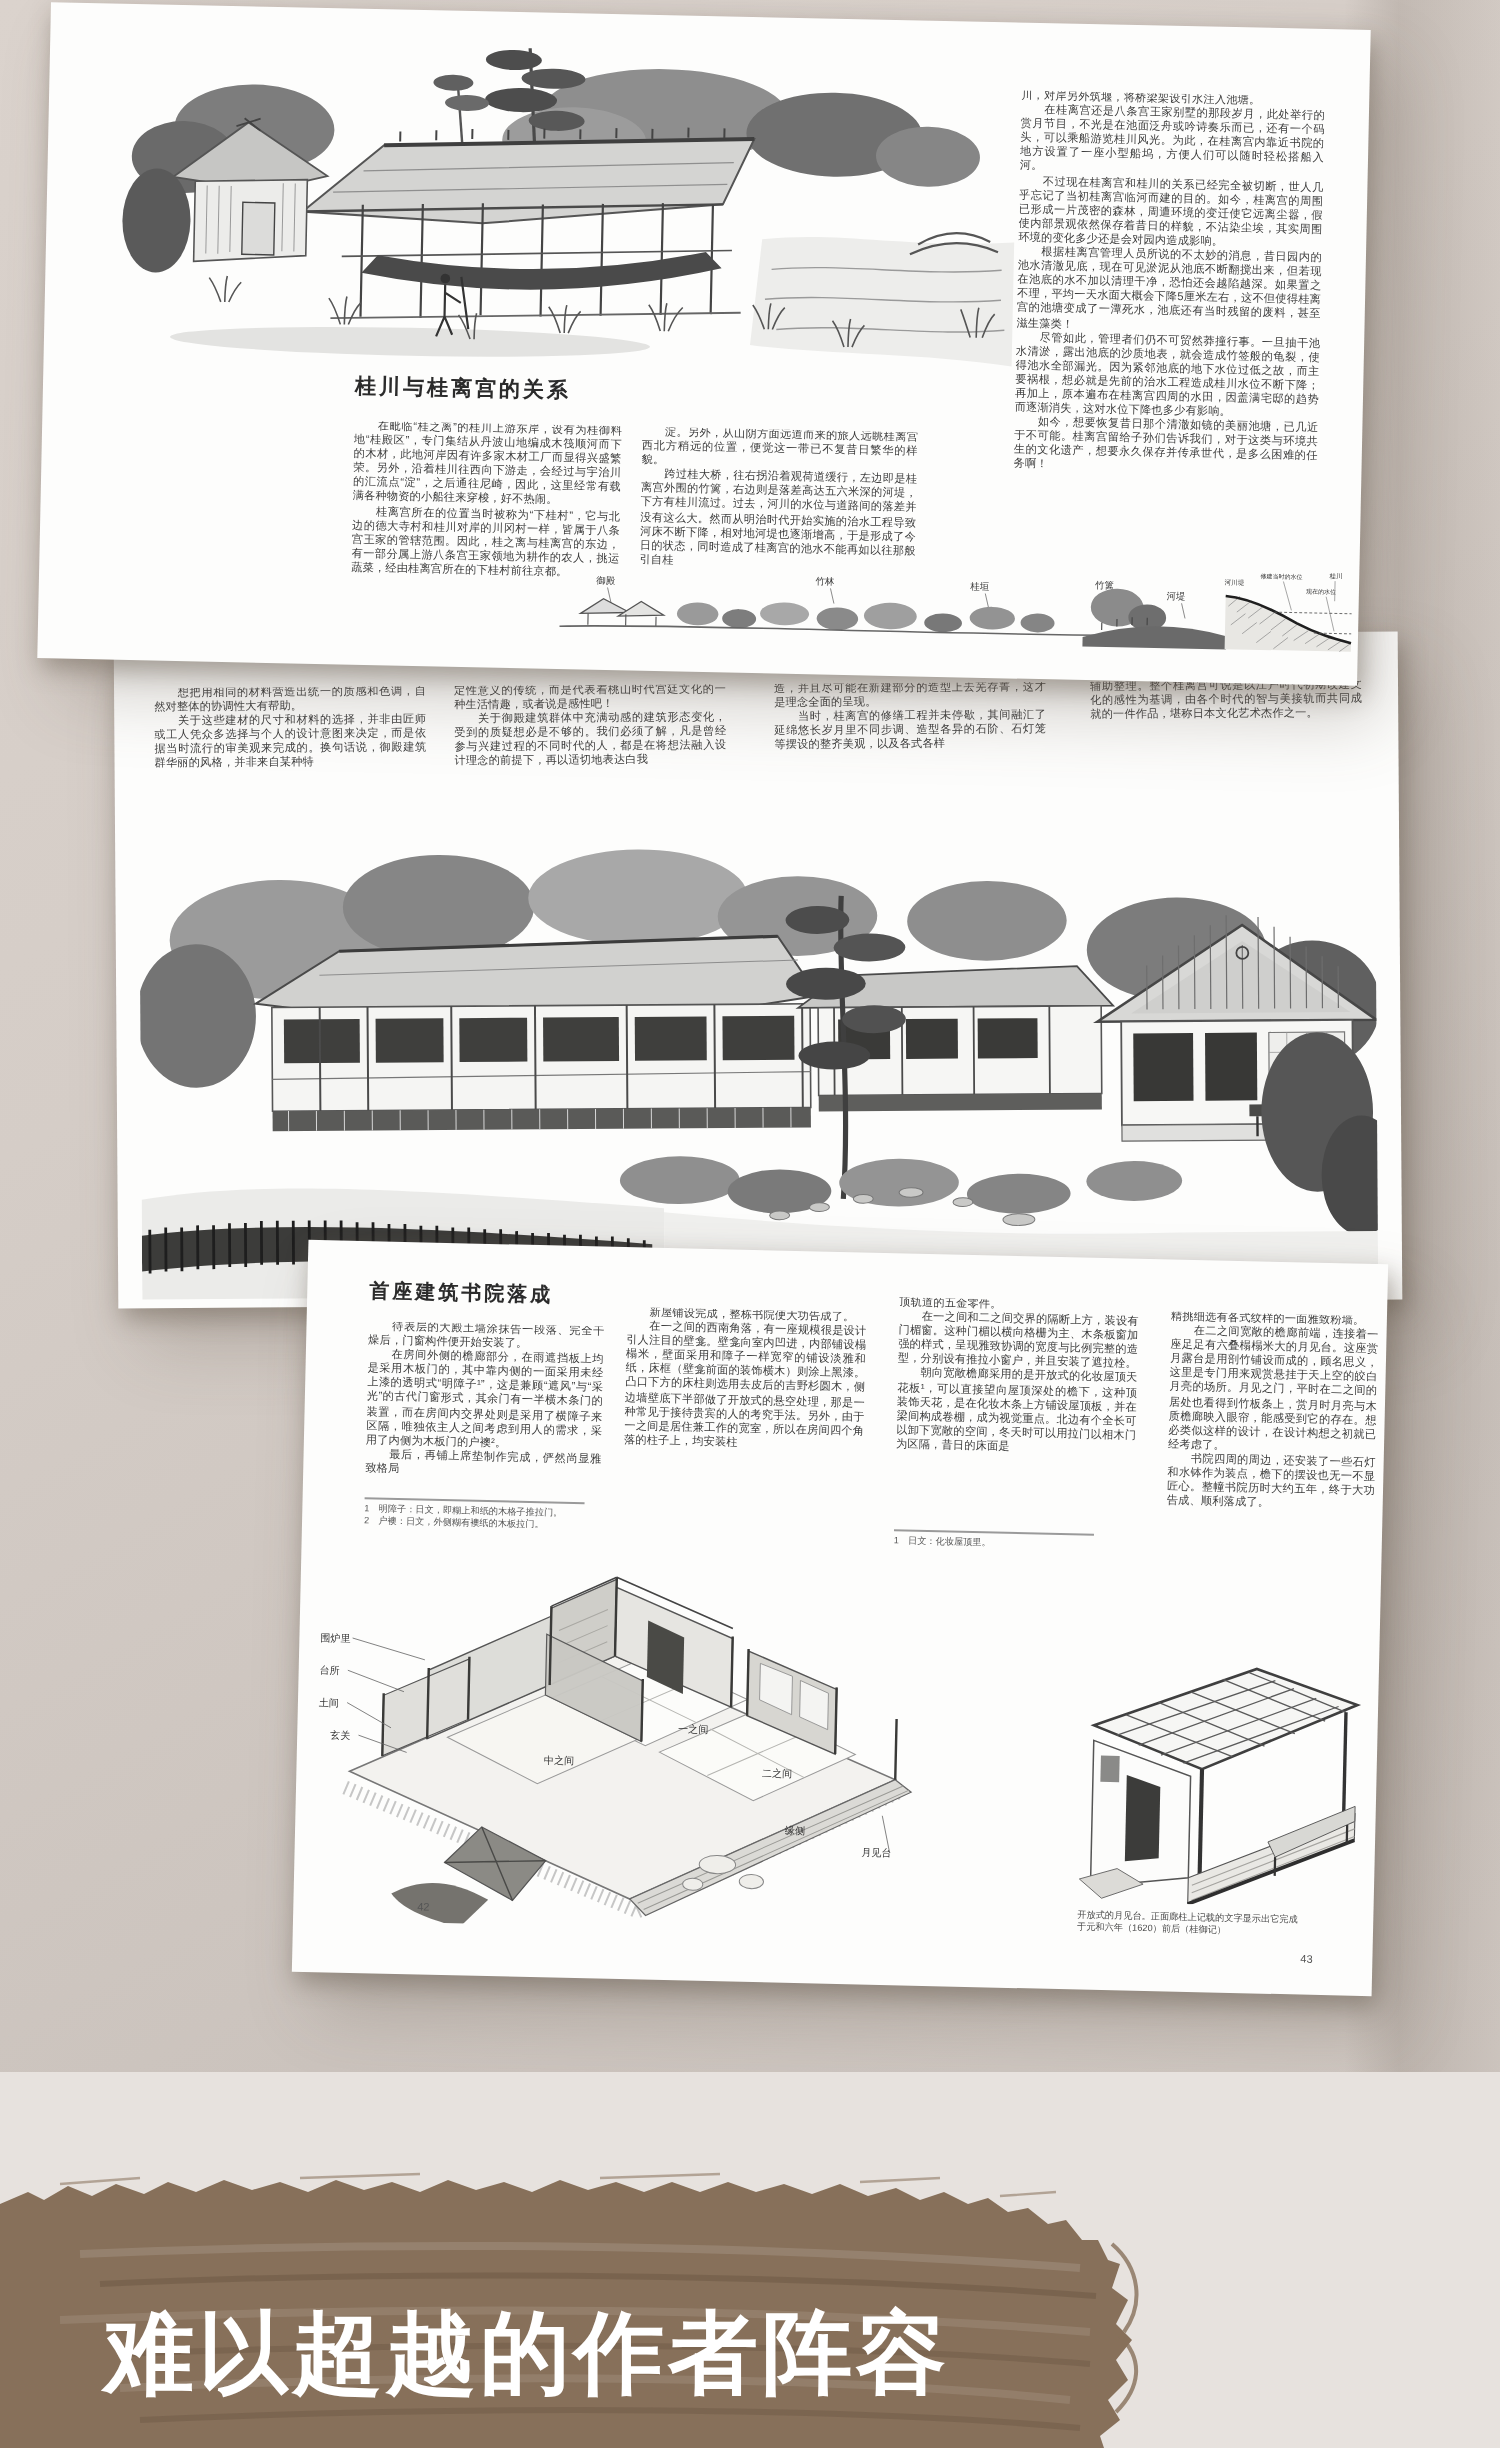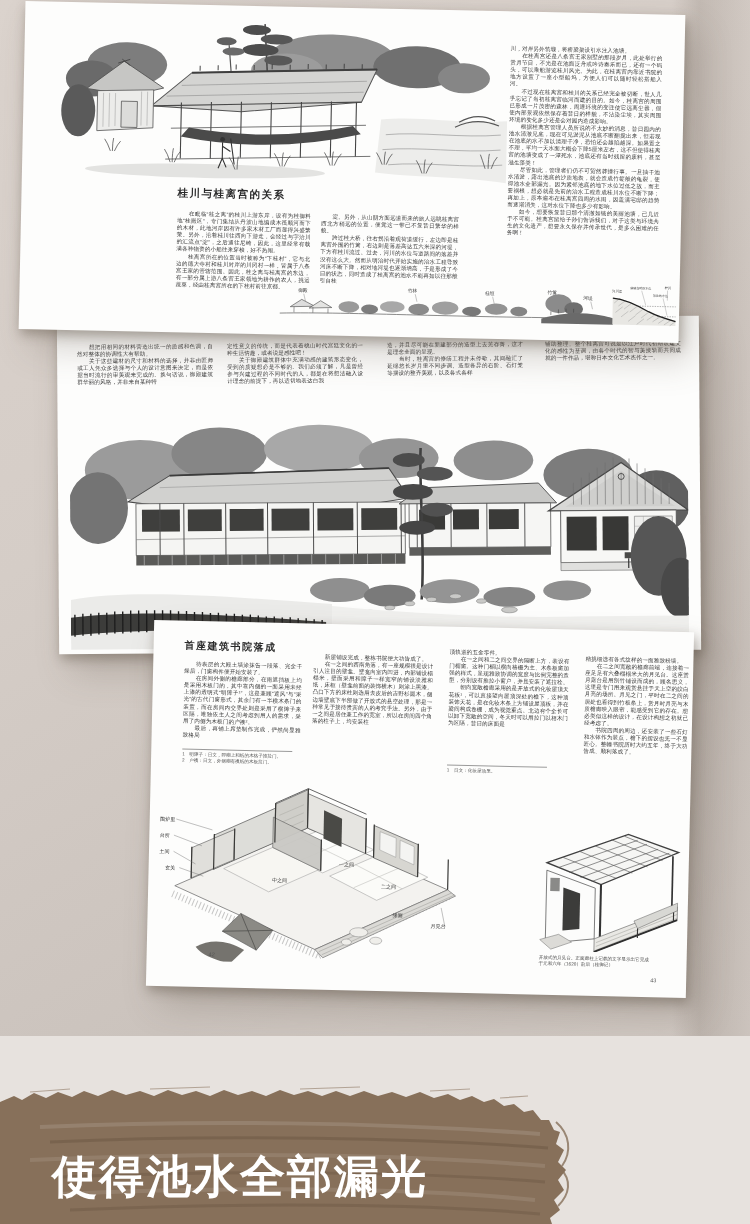--- a/index.html
+++ b/index.html
@@ -320,14 +320,14 @@
       <path d="M40,45 C200,38 380,40 540,52" stroke="rgba(255,255,255,.12)" stroke-width="4"></path>
       <path d="M30,78 C220,70 400,72 545,84" stroke="rgba(255,255,255,.10)" stroke-width="4"></path>
       <path d="M60,112 C240,104 420,106 535,118" stroke="rgba(255,255,255,.10)" stroke-width="4"></path>
       <path d="M50,60 C220,52 420,56 548,66" stroke="rgba(60,45,30,.18)" stroke-width="3"></path>
       <path d="M60,95 C240,88 430,90 545,100" stroke="rgba(60,45,30,.16)" stroke-width="3"></path>
       <path d="M70,128 C250,120 430,122 540,132" stroke="rgba(60,45,30,.16)" stroke-width="3"></path>
       <path d="M556,40 C570,52 572,70 562,84 M560,86 C572,98 570,112 558,124" stroke="#87705a" stroke-width="2" opacity=".8"></path>
     </g>
   </svg>
 
-  <div class="banner-title">使得池水全部漏光</div>
+  <div class="banner-title">难以超越的作者阵容</div>
 </div>
 
 </body></html>

